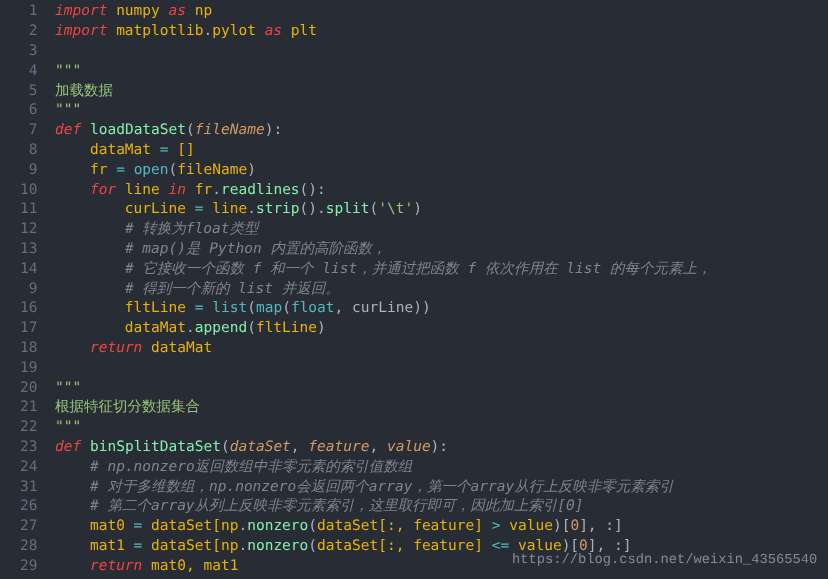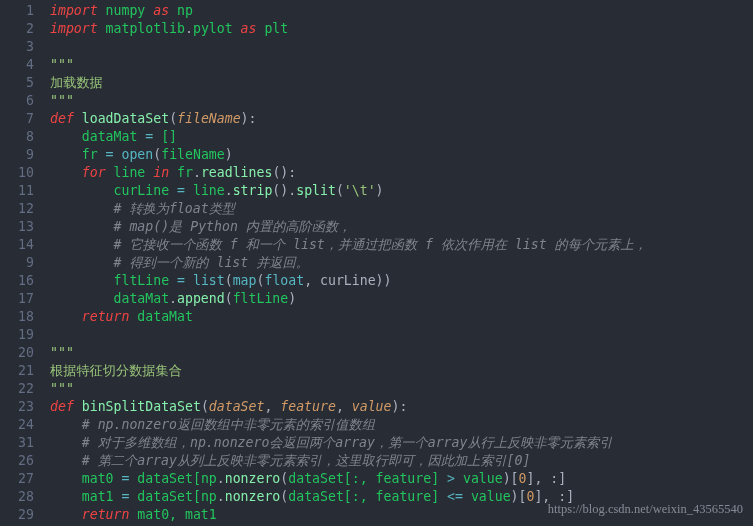--- a/index.html
+++ b/index.html
@@ -32,31 +32,31 @@
     padding: 2px 0 0 6px;
     white-space: pre;
   }
   .code .line { height: 18px; }
   .kw   { color: #ef4444; font-style: italic; }
   .fn   { color: #86efac; }
   .str  { color: #98c379; }
   .cmt  { color: #7f848e; font-style: italic; }
   .num  { color: #d19a66; }
   .prm  { color: #d19a66; font-style: italic; }
-  .nm   { color: #22c55e; margin-top: 28px; }
+  .nm   { color: #eab308; margin-top: 28px; }
   .op   { color: #56b6c2; }
   .builtin { color: #56b6c2; text-align: center; }
   .pn   { color: #abb2bf; }
   .watermark {
     position: absolute;
     right: 10px;
     bottom: 8px;
     color: #cfd6e3;
     opacity: 0.55;
-    font-family: Liberation Serif, serif;
+    font-family: Liberation Mono, monospace;
     font-size: 12.5px;
     pointer-events: none;
   }
 </style>
 </head>
 <body>
 
 <div class="editor">
   <div class="gutter">
       <div>1</div>

